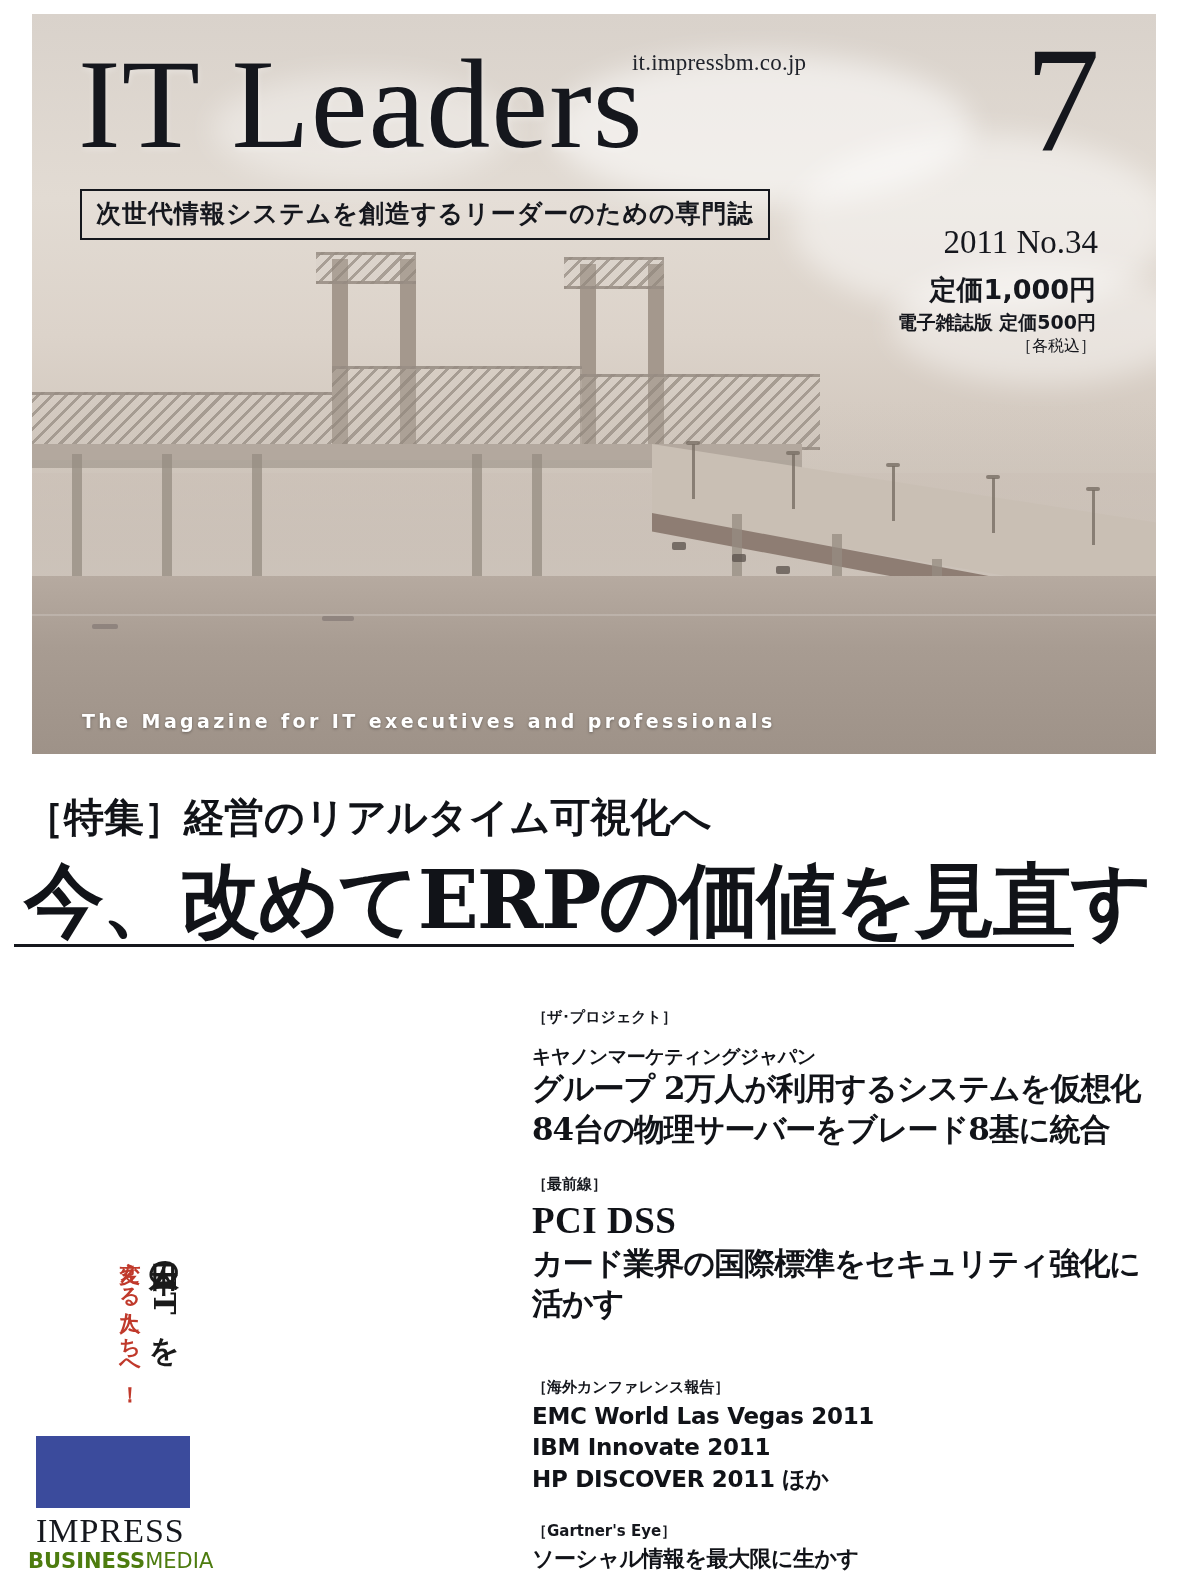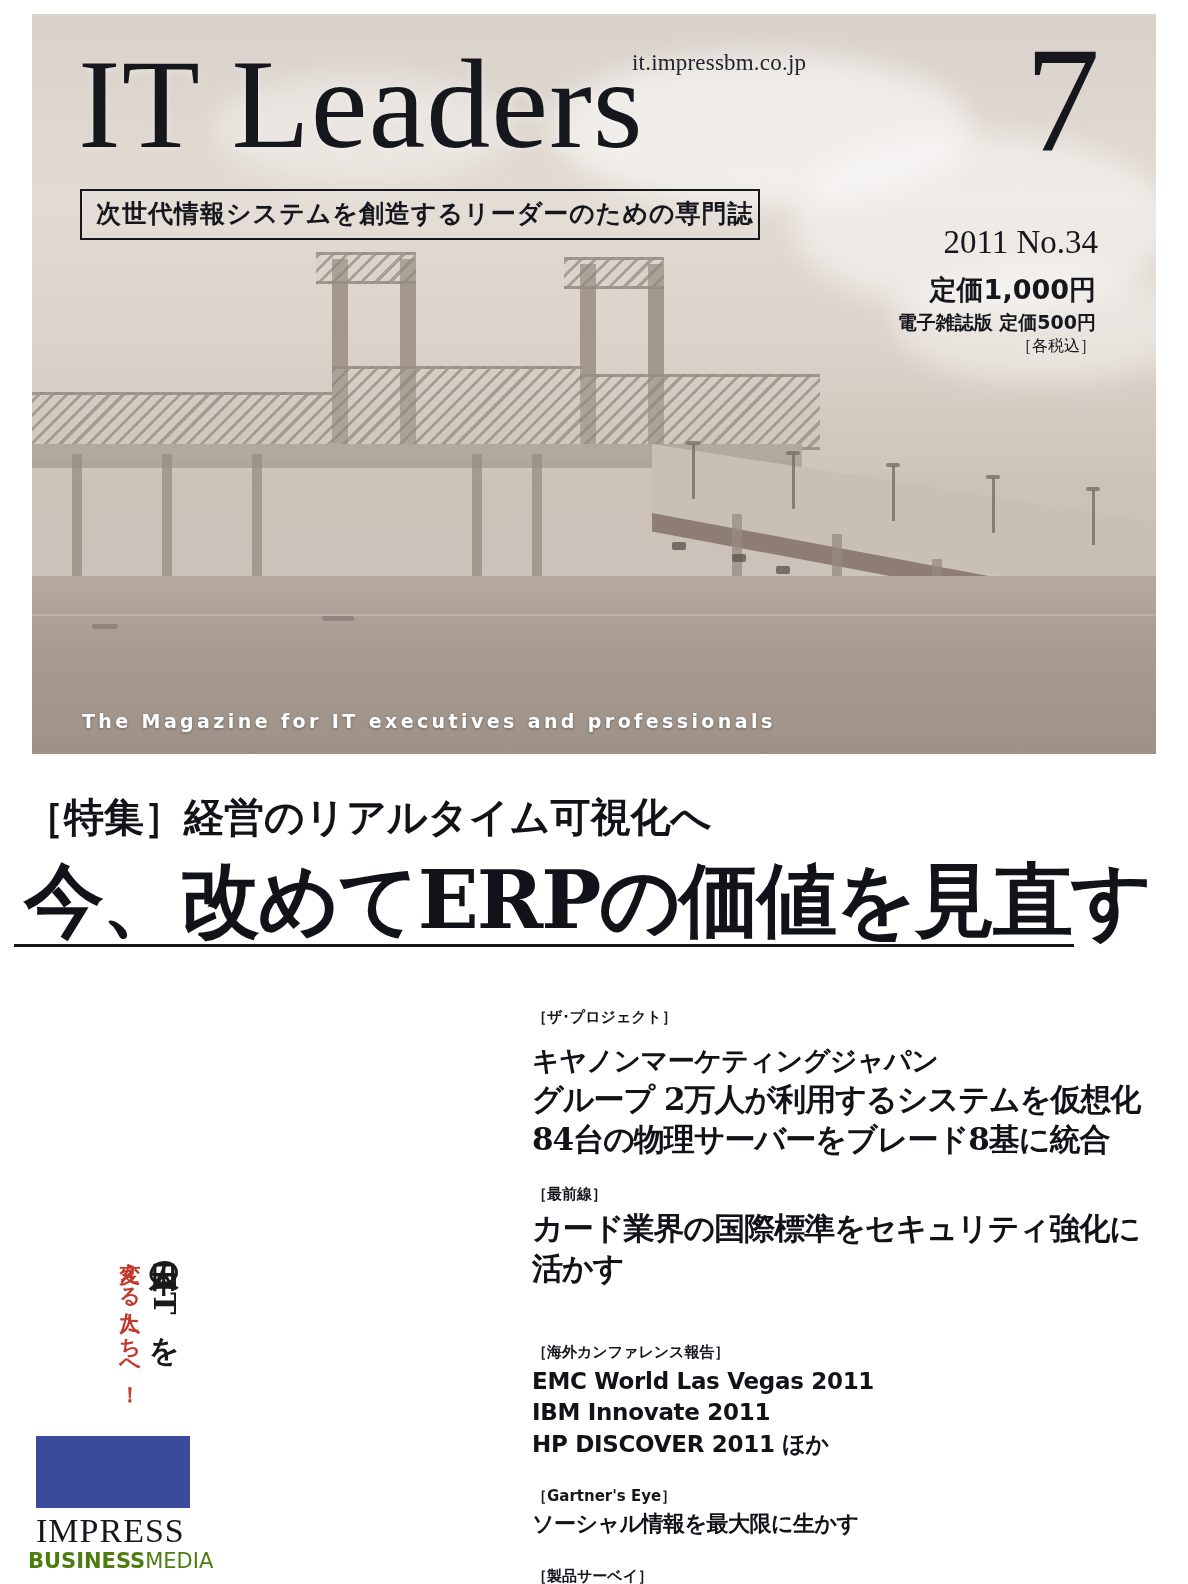--- a/index.html
+++ b/index.html
@@ -150,21 +150,21 @@
     color: #15171d;
     letter-spacing: 1px;
     font-weight: 400;
     text-shadow: 0 2px 6px rgba(255,255,255,0.35);
   }
   .tagline-box {
     position: absolute;
     left: 48px;
     top: 175px;
     border: 2px solid #15171d;
-    padding: 6px 4px 8px 14px;
+    padding: 6px 14px 8px 14px;
     background: rgba(255,255,255,0.10);
   }
   .tagline-box span {
     font-family: "DejaVu Sans", sans-serif;
     font-weight: bold;
     font-size: 25px;
     color: #15171d;
     letter-spacing: 1px;
   }
   .issue-number {
@@ -269,21 +269,21 @@
   .toc-kicker {
     font-family: "DejaVu Sans", sans-serif;
     font-weight: bold;
     font-size: 15px;
     color: #15171d;
     margin-bottom: 4px;
   }
   .toc-line-sans {
     font-family: "DejaVu Sans", sans-serif;
     font-weight: bold;
-    font-size: 27px;
+    font-size: 19px;
     color: #111318;
     line-height: 1.28;
     letter-spacing: -0.5px;
     margin-top: 17px;
   }
   .toc-line-serif {
     font-family: "DejaVu Serif", serif;
     font-weight: bold;
     font-size: 31px;
     color: #111318;
@@ -441,20 +441,21 @@
 
     <div class="toc-block">
       <div class="toc-kicker">［ザ･プロジェクト］</div>
       <div class="toc-line-sans">キヤノンマーケティングジャパン</div>
       <div class="toc-line-serif">グループ 2万人が利用するシステムを仮想化</div>
       <div class="toc-line-serif">84台の物理サーバーをブレード8基に統合</div>
     </div>
 
     <div class="toc-block">
       <div class="toc-kicker">［最前線］</div>
+      <div class="toc-line-serif-lg">PCI DSS</div>
       <div class="toc-line-serif">カード業界の国際標準をセキュリティ強化に活かす</div>
     </div>
 
     <div class="toc-block" style="margin-top:54px;">
       <div class="toc-kicker">［海外カンファレンス報告］</div>
       <div class="toc-line-en">EMC World Las Vegas 2011</div>
       <div class="toc-line-en">IBM Innovate 2011</div>
       <div class="toc-line-en">HP DISCOVER 2011 ほか</div>
     </div>
 

